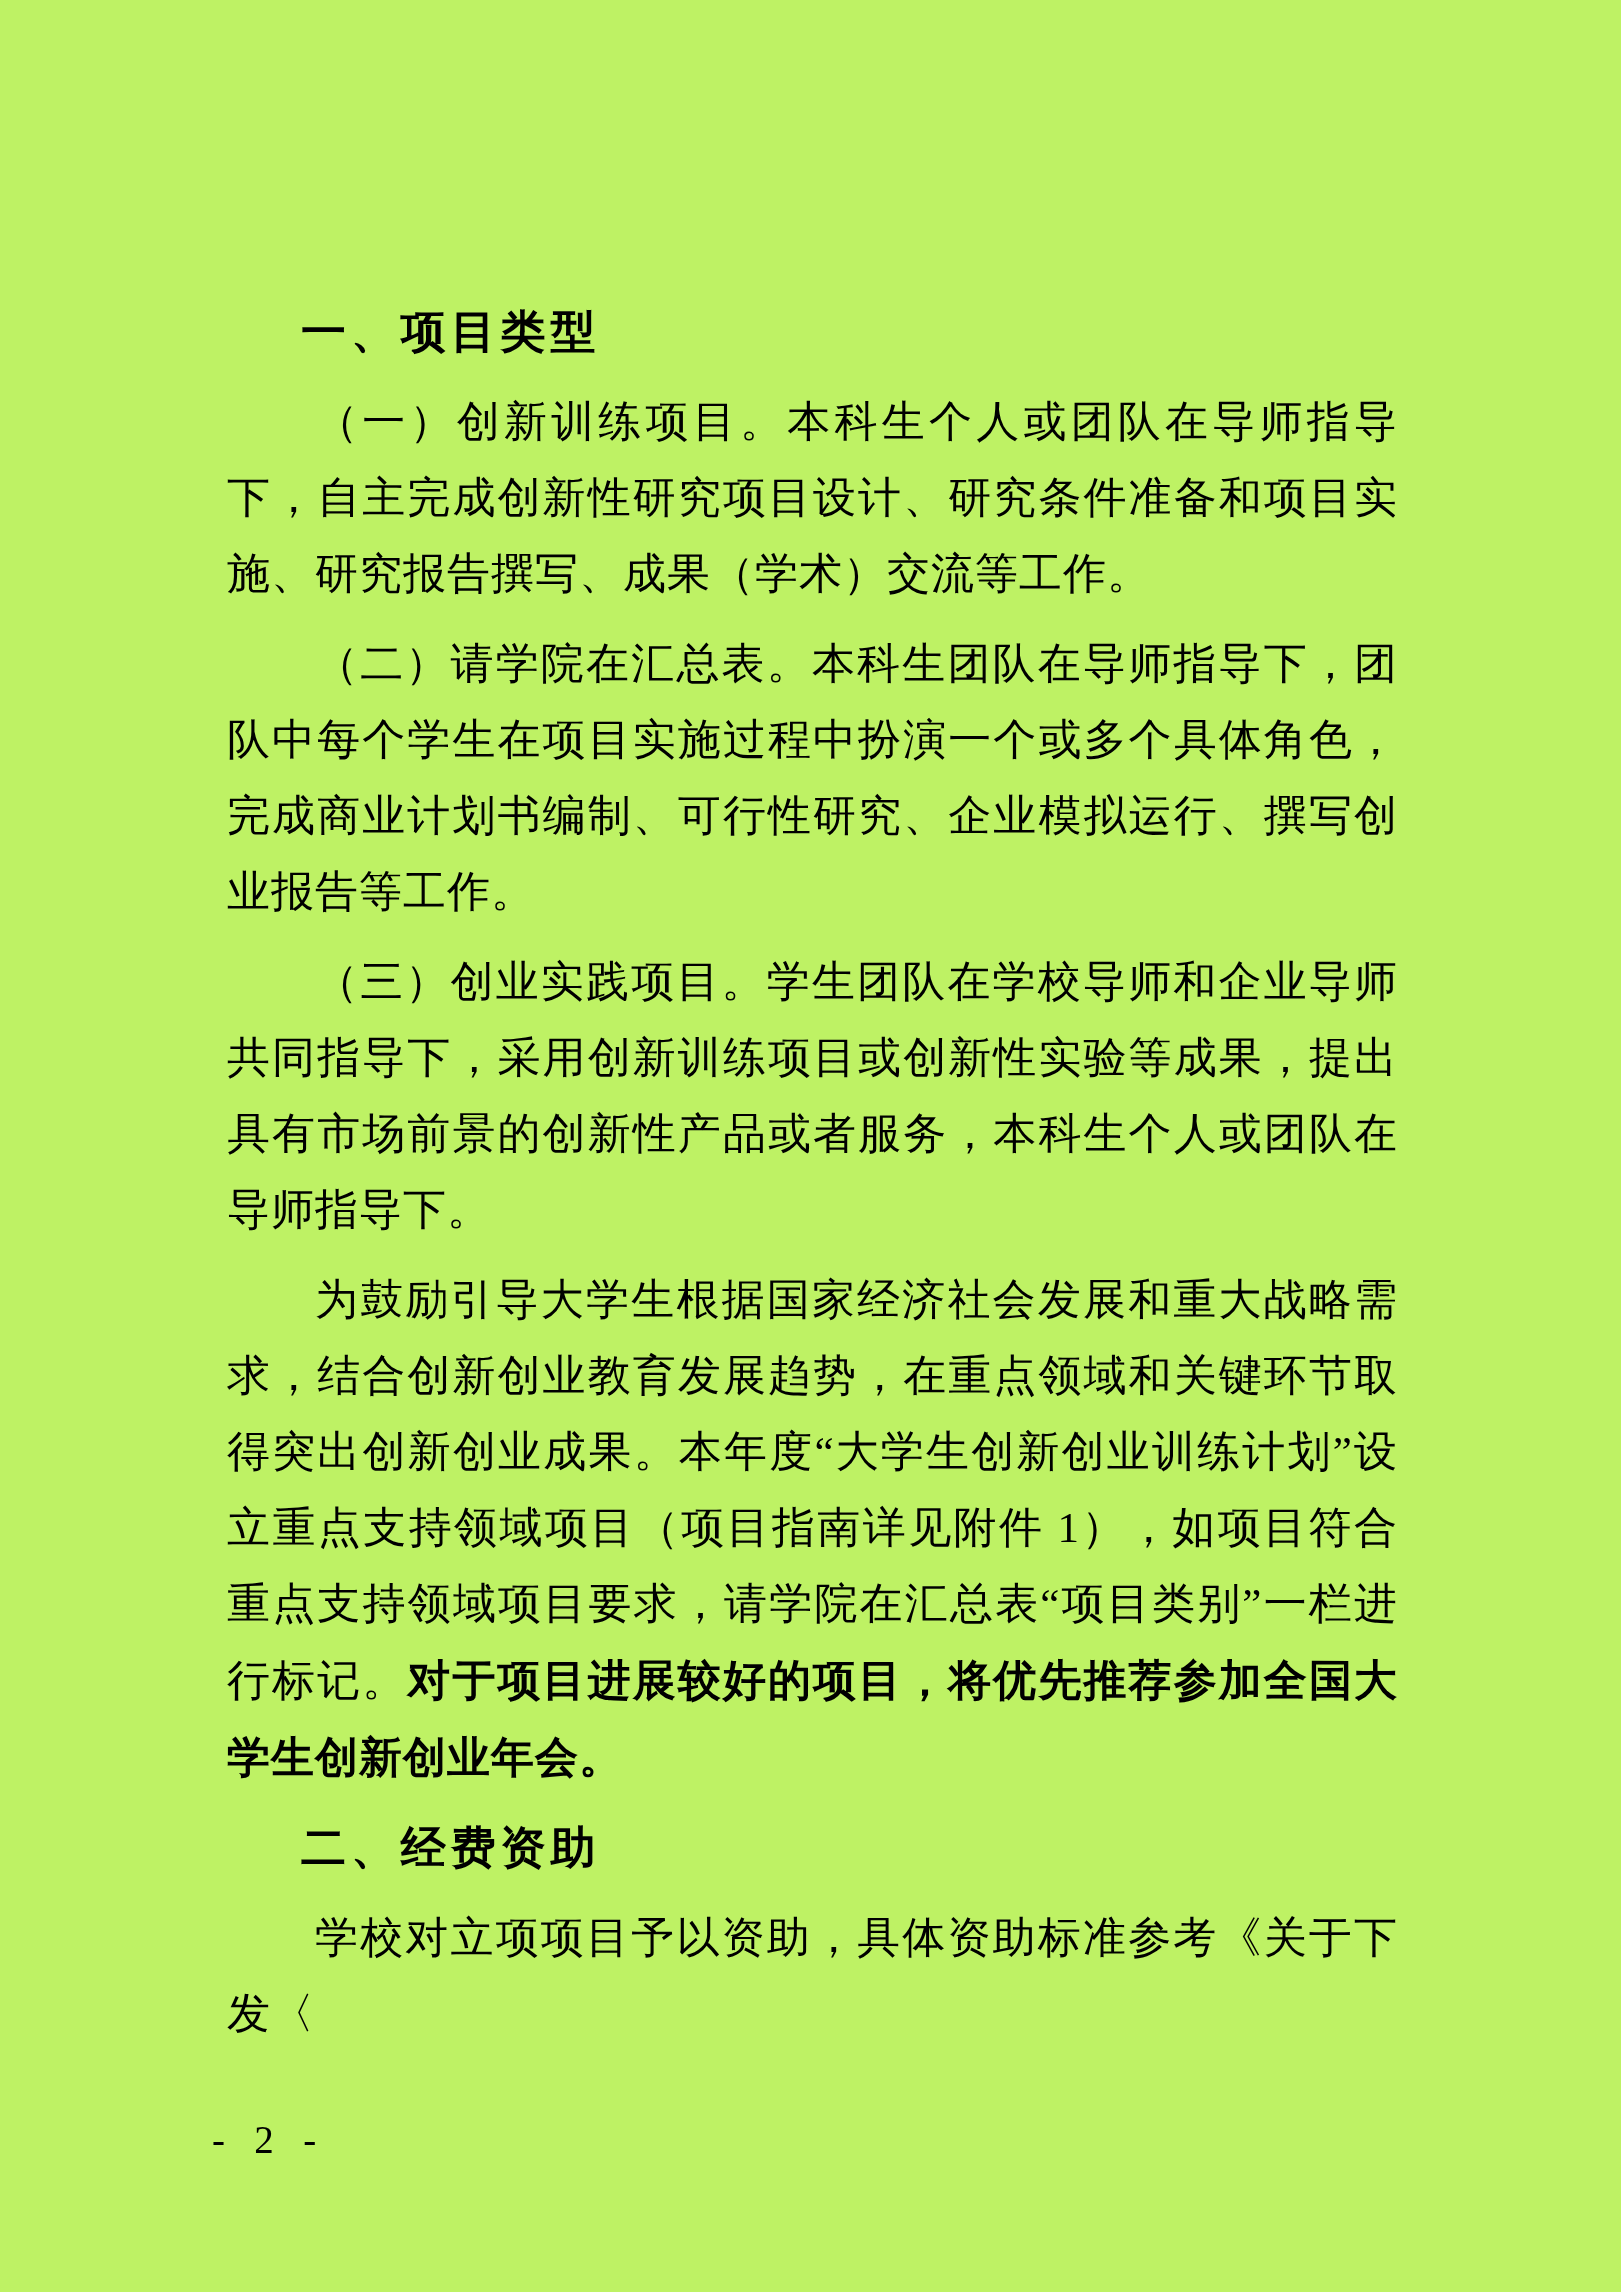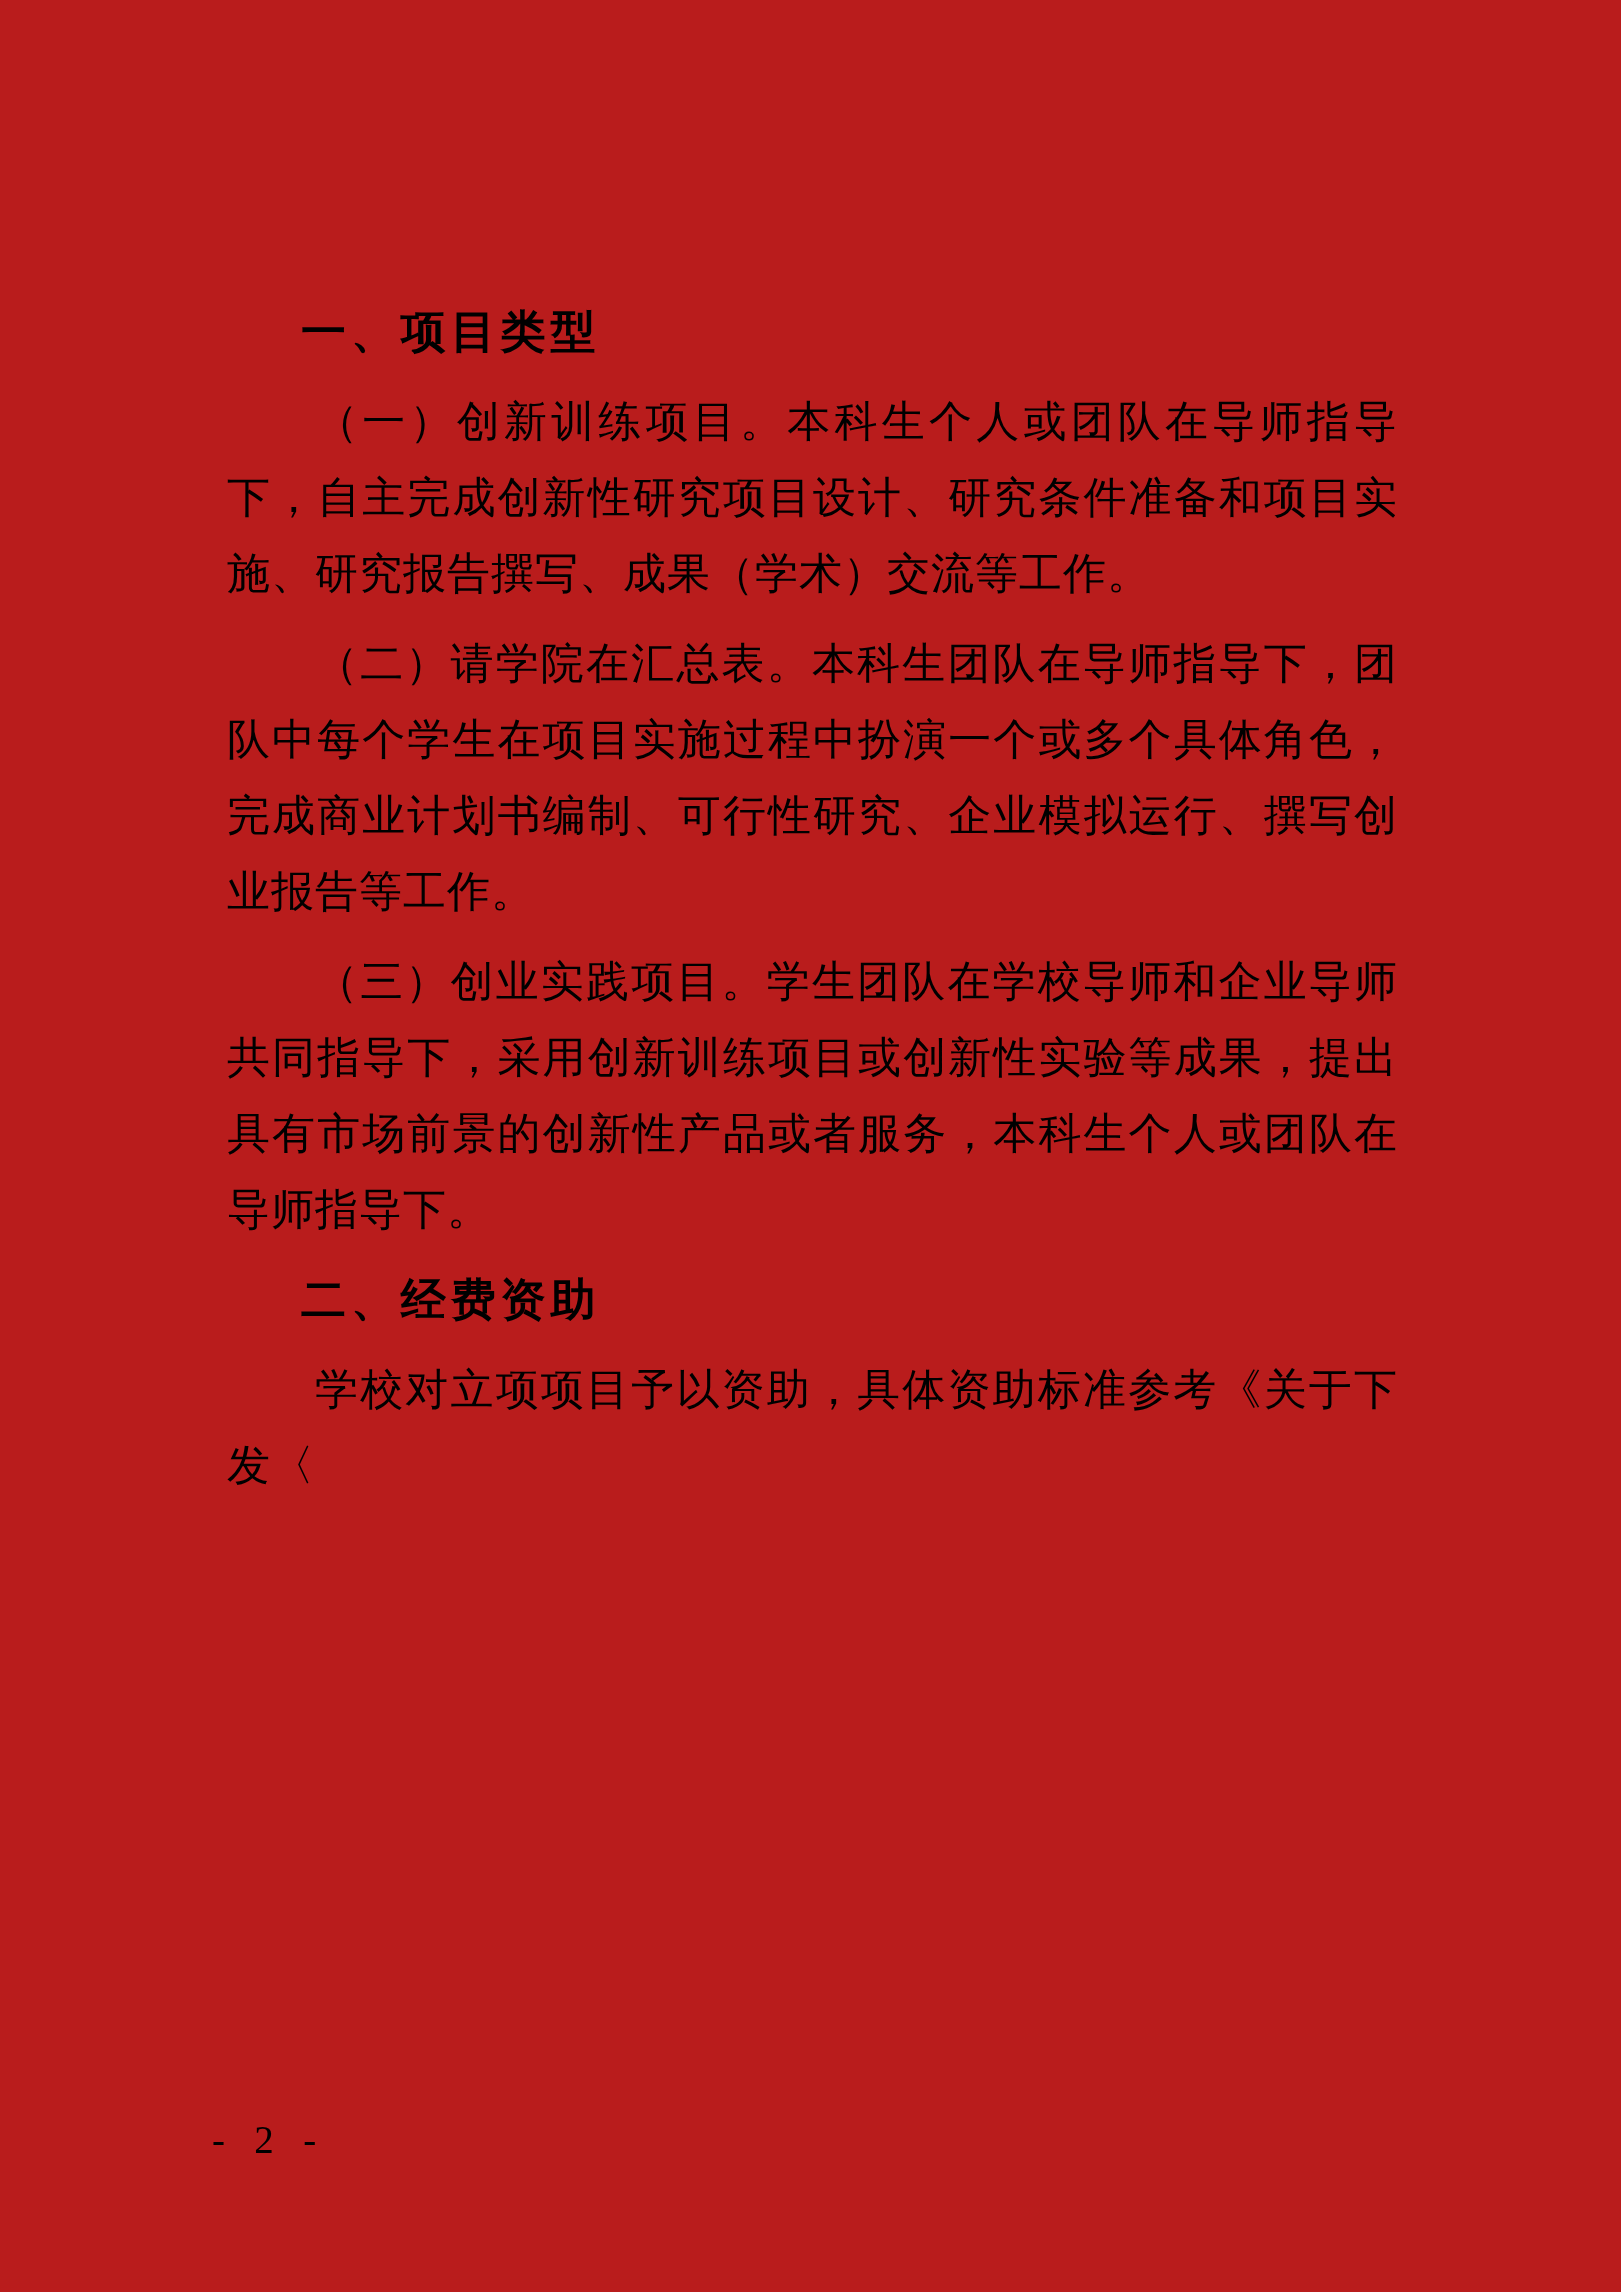--- a/index.html
+++ b/index.html
@@ -4,21 +4,21 @@
 <style>
   html, body {
     margin: 0;
     padding: 0;
     background: #ffffff;
   }
   .page {
     position: relative;
     width: 1621px;
     height: 2293px;
-    background: #b91c1c;
+    background: #bef264;
     color: #000000;
     font-family: "Liberation Serif", "DejaVu Serif", serif;
     overflow: hidden;
   }
   .content {
     position: absolute;
     left: 213px;
     top: 294px;
     width: 1199px;
   }
@@ -64,20 +64,21 @@
 
     <h2 class="heading">一、项目类型</h2>
 
     <p class="para">（一）创新训练项目。本科生个人或团队在导师指导下，自主完成创新性研究项目设计、研究条件准备和项目实施、研究报告撰写、成果（学术）交流等工作。</p>
 
     <p class="para">（二）请学院在汇总表。本科生团队在导师指导下，团队中每个学生在项目实施过程中扮演一个或多个具体角色，完成商业计划书编制、可行性研究、企业模拟运行、撰写创业报告等工作。</p>
 
     <p class="para">（三）创业实践项目。学生团队在学校导师和企业导师共同指导下，采用创新训练项目或创新性实验等成果，提出具有市场前景的创新性产品或者服务，本科生个人或团队在导师指导下。</p>
 
 
+    <p class="para"><span>为鼓励引导大学生根据国家经济社会发展和重大战略需求，结合创新创业教育发展趋势，在重点领域和关键环节取得突出创新创业成果。本年度“大学生创新创业训练计划”设立重点支持领域项目（项目指南详见附件 1），如项目符合重点支持领域项目要求，请学院在汇总表“项目类别”一栏进行标记。</span><span class="emph">对于项目进展较好的项目，将优先推荐参加全国大学生创新创业年会。</span></p>
 
     <h2 class="heading">二、经费资助</h2>
 
     <p class="para">学校对立项项目予以资助，具体资助标准参考《关于下发〈</p>
 
   </div>
 
   <div class="page-number">- 2 -</div>
 </div>
 

